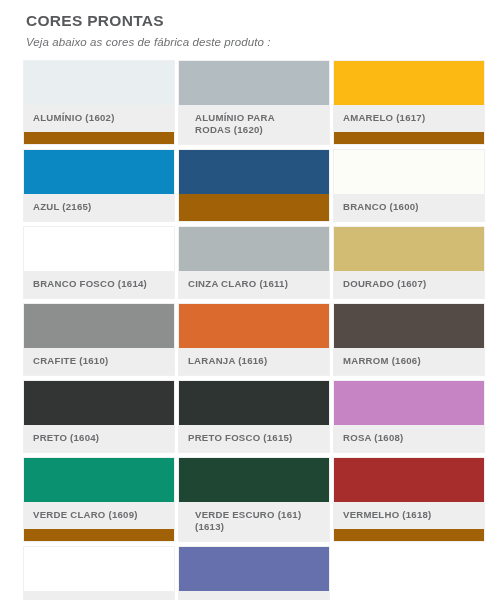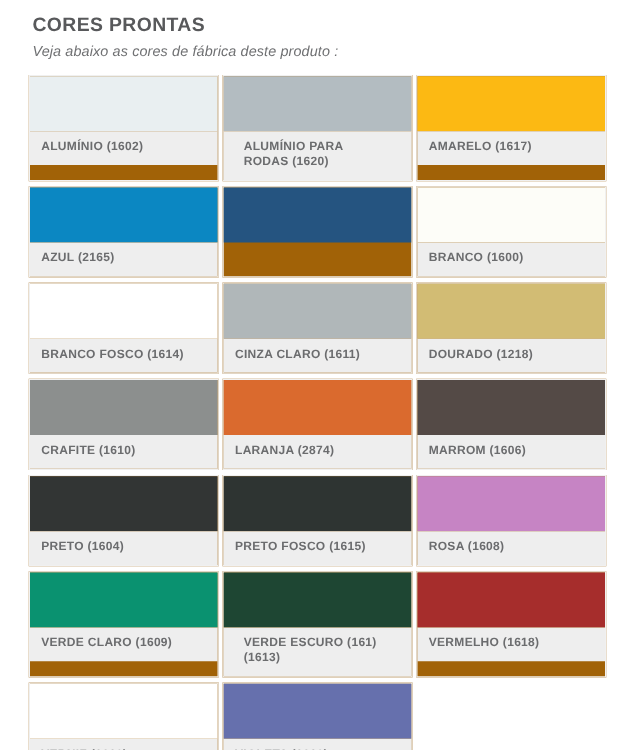--- a/index.html
+++ b/index.html
@@ -127,29 +127,29 @@
       <div class="card">
         <div class="swatch" style="background: rgb(255, 255, 255);"></div>
         <div class="card-label">BRANCO FOSCO (1614)</div>
       </div>
       <div class="card">
         <div class="swatch" style="background: rgb(176, 183, 185);"></div>
         <div class="card-label">CINZA CLARO (1611)</div>
       </div>
       <div class="card">
         <div class="swatch" style="background: rgb(210, 188, 116);"></div>
-        <div class="card-label">DOURADO (1218)</div>
+        <div class="card-label">DOURADO (1607)</div>
       </div>
       <div class="card">
         <div class="swatch" style="background: rgb(140, 143, 142);"></div>
         <div class="card-label">CRAFITE (1610)</div>
       </div>
       <div class="card">
         <div class="swatch" style="background: rgb(218, 106, 46);"></div>
-        <div class="card-label">LARANJA (2874)</div>
+        <div class="card-label">LARANJA (1616)</div>
       </div>
       <div class="card">
         <div class="swatch" style="background: rgb(84, 74, 70);"></div>
         <div class="card-label">MARROM (1606)</div>
       </div>
       <div class="card">
         <div class="swatch" style="background: rgb(50, 53, 52);"></div>
         <div class="card-label">PRETO (1604)</div>
       </div>
       <div class="card">

